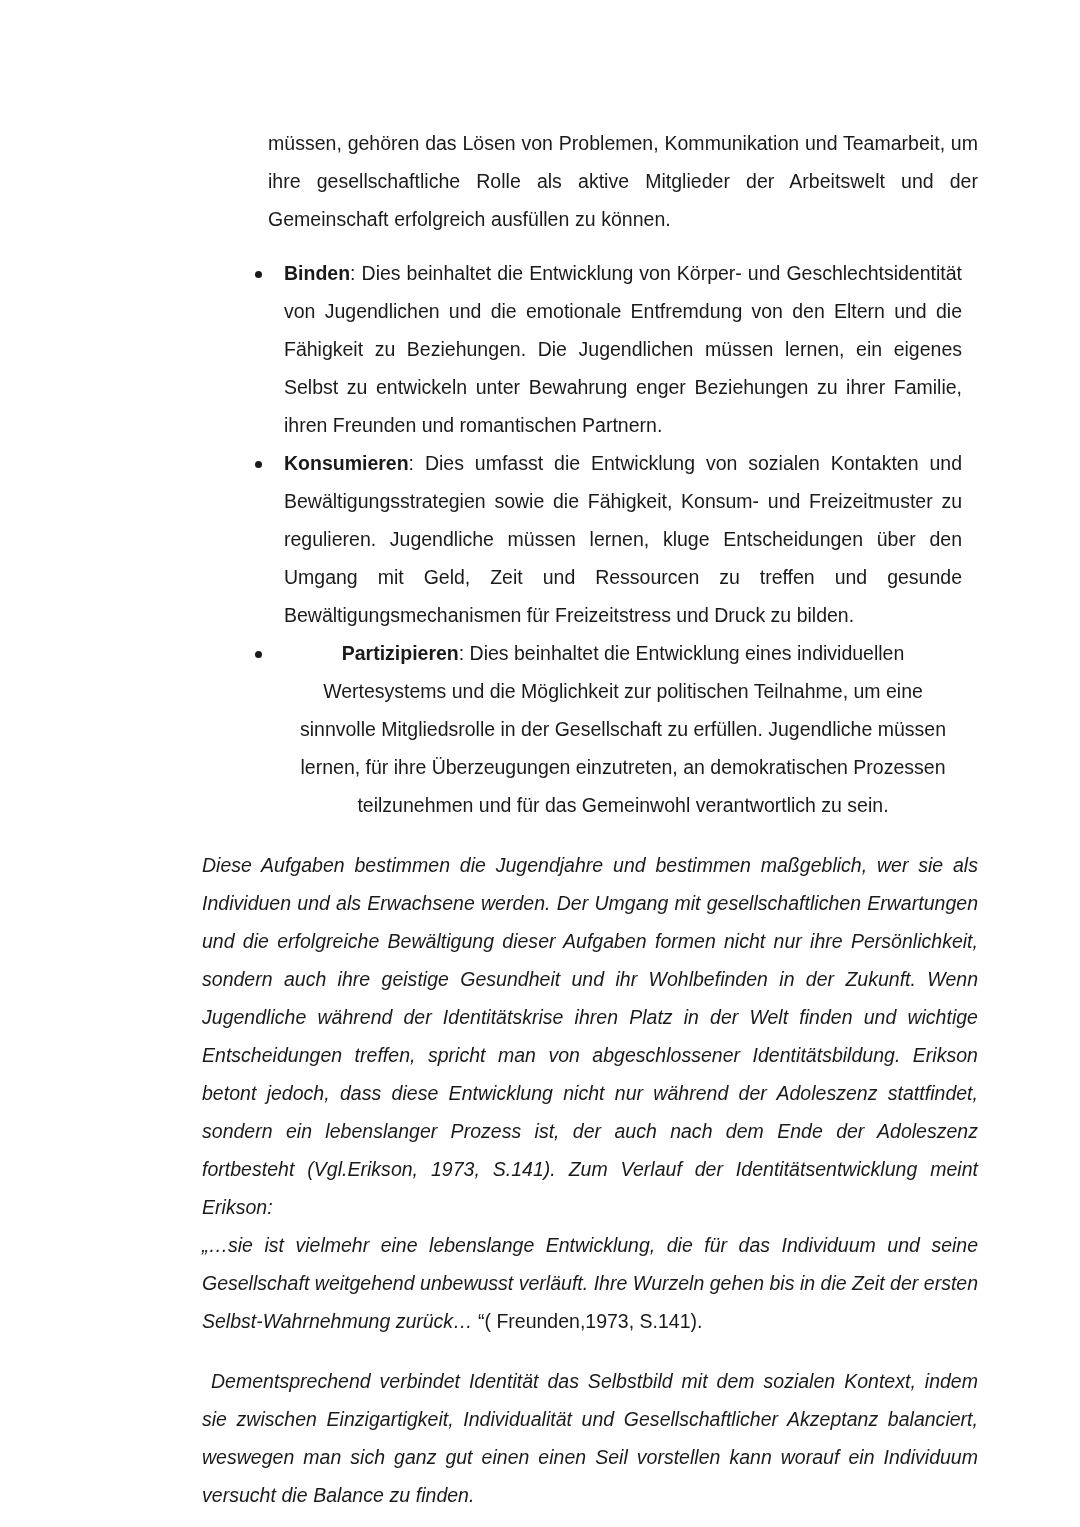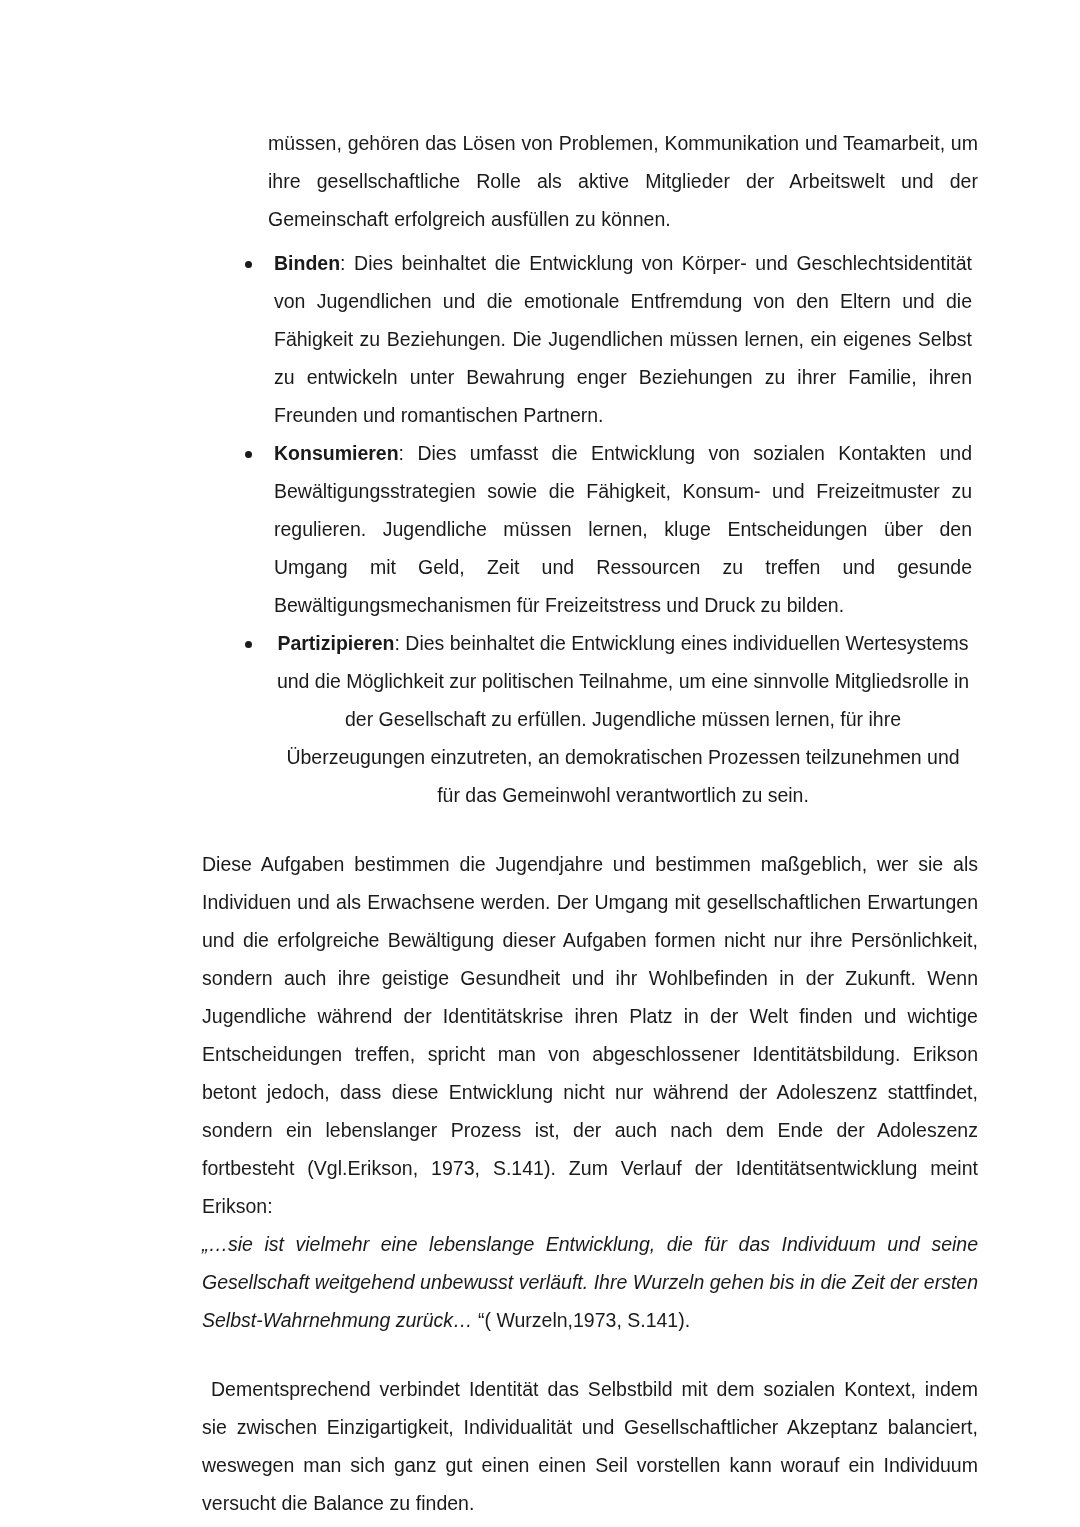--- a/index.html
+++ b/index.html
@@ -40,21 +40,21 @@
   
   .cont-para {
     padding-left: 66px;
     width: 710px;
     box-sizing: content-box;
   }
 
   
   .bullets {
     list-style: none;
-    margin: 6px;
+    margin: 16px;
     padding: 0;
   }
 
   .bullet-item {
     position: relative;
     padding-left: 66px;
     font-size: 19.5px;
     line-height: 38px;
     text-align: justify;
     text-justify: inter-word;
@@ -85,21 +85,22 @@
     border-radius: 50%;
     background: #1a1a1a;
   }
 
   .lead {
     font-weight: bold;
   }
 
   
   .gap-para {
-    margin-top: 31px;
+    margin-top: 22px;
+    font-style: italic;
   }
 
   .gap-quote {
     margin-top: 17px;
   }
 
   
   .quote {
     font-style: italic;
     font-size: 19.5px;
@@ -138,18 +139,18 @@
       </li>
 
       <li class="bullet-item ragged">
         <span class="bullet-marker"></span><span class="lead">Partizipieren</span><span>: </span><span>Dies beinhaltet die Entwicklung eines individuellen Wertesystems und die Möglichkeit zur politischen Teilnahme, um eine sinnvolle Mitgliedsrolle in der Gesellschaft zu erfüllen. Jugendliche müssen lernen, für ihre Überzeugungen einzutreten, an demokratischen Prozessen teilzunehmen und für das Gemeinwohl verantwortlich zu sein.</span>
       </li>
 
     </ul>
 
     <p class="para gap-para">Diese Aufgaben bestimmen die Jugendjahre und bestimmen maßgeblich, wer sie als Individuen und als Erwachsene werden. Der Umgang mit gesellschaftlichen Erwartungen und die erfolgreiche Bewältigung dieser Aufgaben formen nicht nur ihre Persönlichkeit, sondern auch ihre geistige Gesundheit und ihr Wohlbefinden in der Zukunft. Wenn Jugendliche während der Identitätskrise ihren Platz in der Welt finden und wichtige Entscheidungen treffen, spricht man von abgeschlossener Identitätsbildung. Erikson betont jedoch, dass diese Entwicklung nicht nur während der Adoleszenz stattfindet, sondern ein lebenslanger Prozess ist, der auch nach dem Ende der Adoleszenz fortbesteht (Vgl.Erikson, 1973, S.141). Zum Verlauf der Identitätsentwicklung meint Erikson:</p>
 
-    <p class="quote gap-quote"><span>„…sie ist vielmehr eine lebenslange Entwicklung, die für das Individuum und seine Gesellschaft weitgehend unbewusst verläuft. Ihre Wurzeln gehen bis in die Zeit der ersten Selbst-Wahrnehmung zurück…</span><span class="src"> “( Wurzeln,1973, S.141).</span></p>
+    <p class="quote gap-quote"><span>„…sie ist vielmehr eine lebenslange Entwicklung, die für das Individuum und seine Gesellschaft weitgehend unbewusst verläuft. Ihre Wurzeln gehen bis in die Zeit der ersten Selbst-Wahrnehmung zurück…</span><span class="src"> “( Freunden,1973, S.141).</span></p>
 
     <p class="para final-para gap-para">Dementsprechend verbindet Identität das Selbstbild mit dem sozialen Kontext, indem sie zwischen Einzigartigkeit, Individualität und Gesellschaftlicher Akzeptanz balanciert, weswegen man sich ganz gut einen einen Seil vorstellen kann worauf ein Individuum versucht die Balance zu finden.</p>
 
   </div>
 </div>
 
 </body></html>

